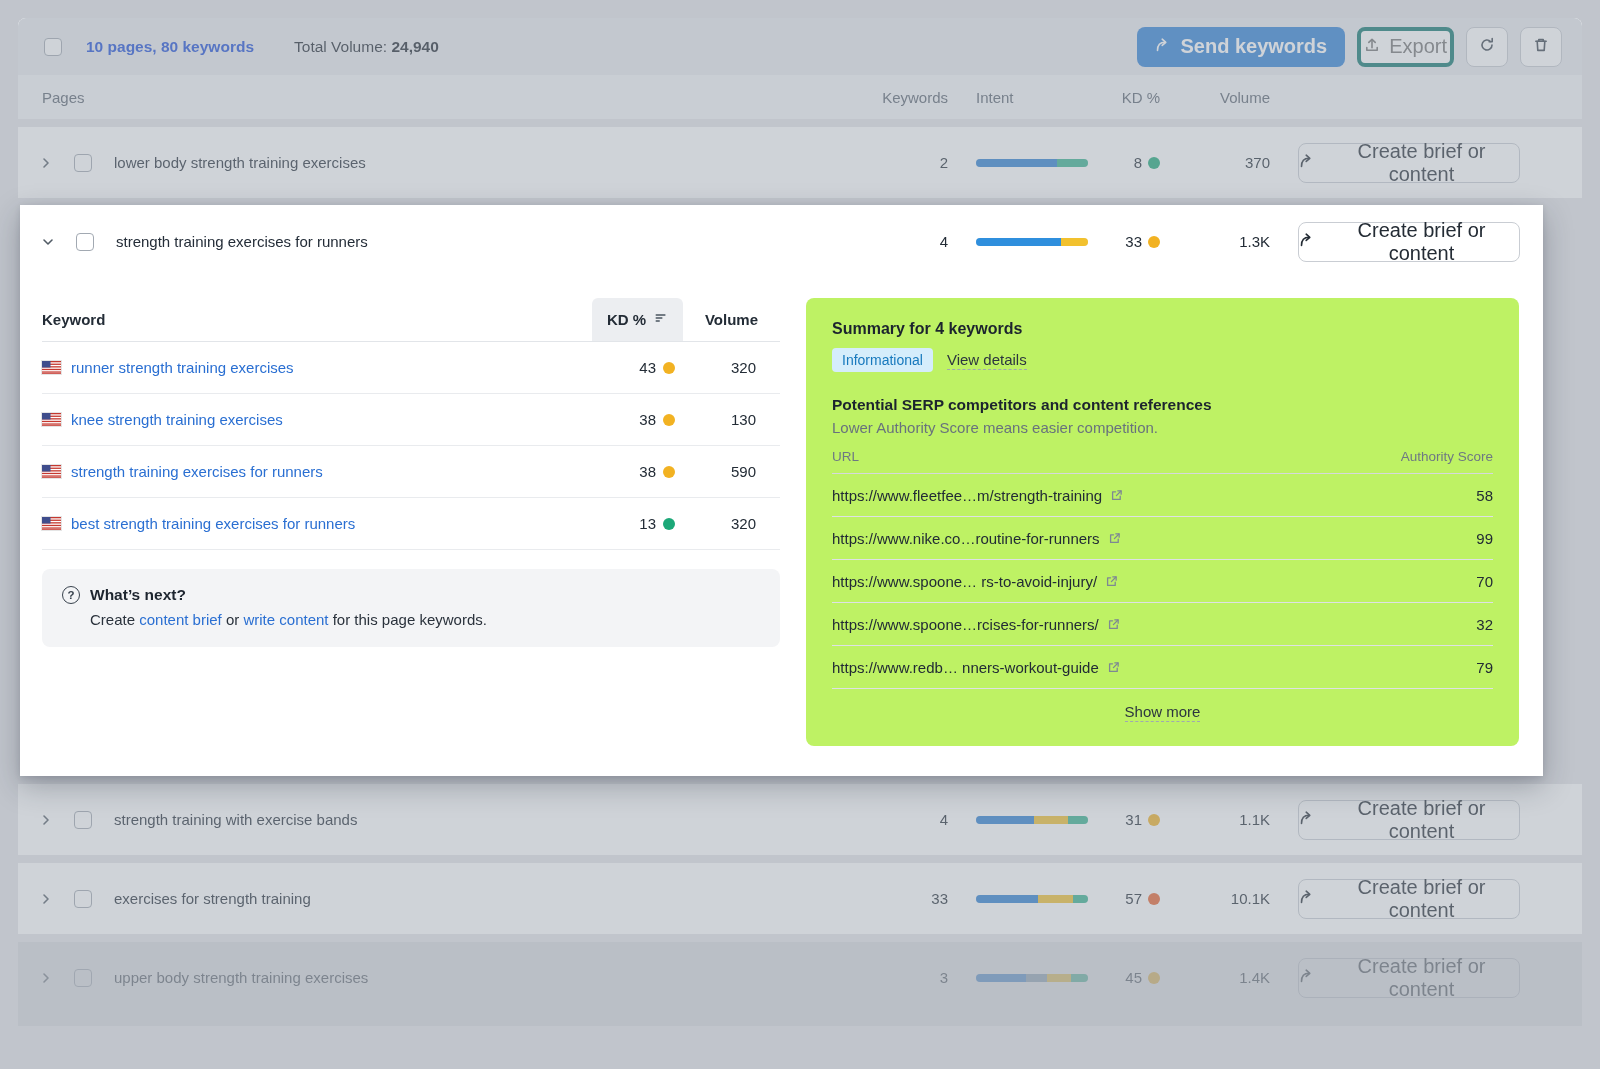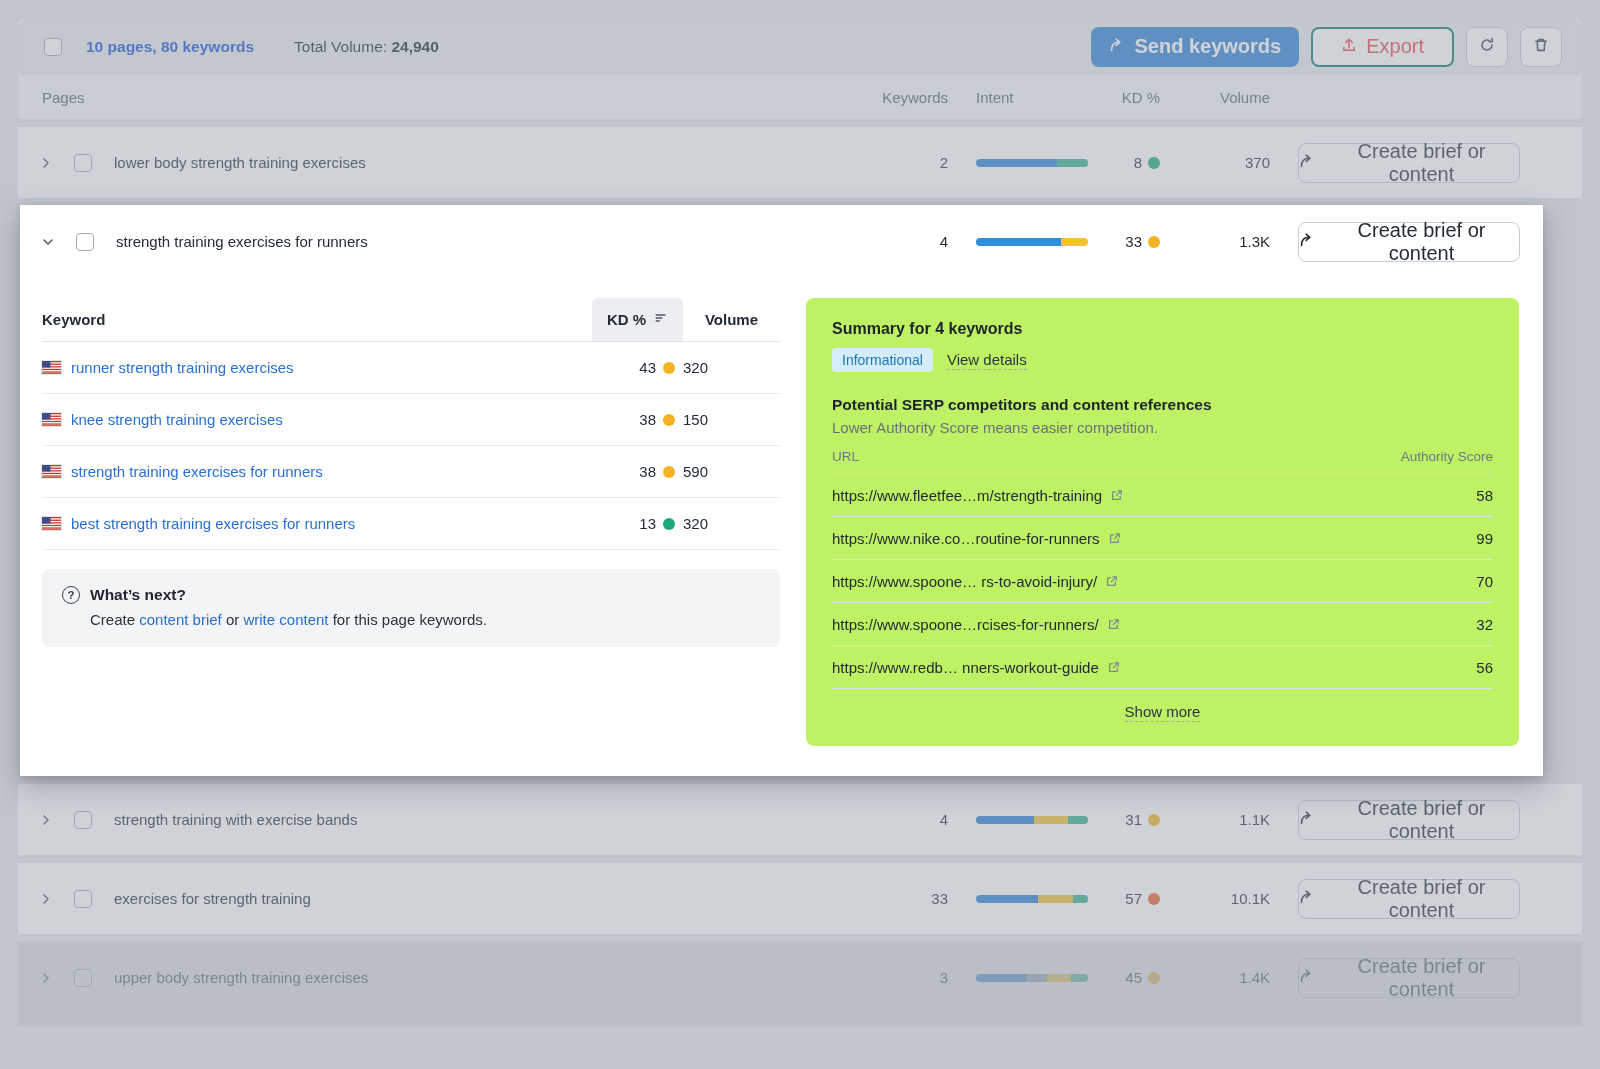--- a/index.html
+++ b/index.html
@@ -28,21 +28,21 @@
     display:flex; align-items:center; padding:0 20px 0 26px;
   }
   .tb-summary { font-weight:700; font-size:15.5px; color:#1d4ed8; margin-left:24px; }
   .tb-vol { margin-left:40px; font-size:15.5px; color:#1d252f; }
   .tb-vol b { font-weight:700; }
   .tb-spacer { flex:1; }
 
   .btn { display:flex; align-items:center; gap:9px; height:40px; border-radius:8px;
          font-family:inherit; font-size:20px; cursor:pointer; border:none; }
   .btn-primary { background:#2f80d5; color:#fff; padding:0 18px; font-weight:600; }
-  .btn-ghost { background:#fff; border:2px solid #0f766e; color:#ef4444; padding:0 28px; }
+  .btn-ghost { background:#fff; border:4px solid #0f766e; color:#737373; padding:0 3px; }
   .iconbtn { width:42px; height:40px; background:#fff; border:1px solid #c6cad0; border-radius:8px;
              display:flex; align-items:center; justify-content:center; color:#39434e; margin-left:12px; cursor:pointer; }
   .ml12 { margin-left:12px; }
 
   .colhead {
     height:44px; background:#f4f5f7; display:flex; align-items:center;
     padding:0 62px 0 24px; color:#5a6470; font-size:15px;
   }
   .colhead .c-pages { flex:1; }
 
@@ -75,21 +75,21 @@
 
   .khead { height:44px; display:flex; align-items:stretch; border-bottom:1px solid #e2e5e9; }
   .k-kw { flex:1; display:flex; align-items:center; font-weight:700; font-size:15px; }
   .k-kdbox { width:91px; flex:none; background:#eceef1; border-radius:6px 6px 0 0;
              display:flex; align-items:center; justify-content:center; gap:8px; font-weight:700; font-size:15px; cursor:pointer; }
   .k-volh { width:97px; flex:none; display:flex; align-items:center; justify-content:flex-end;
             padding-right:22px; font-weight:700; font-size:15px; }
   .krow { height:52px; display:flex; align-items:center; border-bottom:1px solid #e9ebee; }
   .krow .kwcell { flex:1; display:flex; align-items:center; gap:10px; }
   .krow .kdcell { width:91px; flex:none; display:flex; align-items:center; justify-content:flex-end; gap:7px; padding-right:8px; }
-  .krow .volcell { width:97px; flex:none; text-align:left; padding-right:24px; }
+  .krow .volcell { width:97px; flex:none; text-align:right; padding-right:24px; }
   a.kwlink { color:#2a6fd2; text-decoration:none; font-size:15px; cursor:pointer; }
   .flag { width:19px; height:13px; flex:none; box-shadow:0 0 0 1px rgba(0,0,0,0.10); }
 
   .next { margin-top:19px; background:#f3f4f6; border-radius:8px; padding:17px 20px 19px; }
   .next-l1 { display:flex; align-items:center; gap:10px; }
   .qicon { width:18px; height:18px; border:1.5px solid #39434e; border-radius:50%; color:#39434e;
            font-size:11.5px; font-weight:700; display:flex; align-items:center; justify-content:center; flex:none; }
   .next-title { font-weight:700; font-size:15.5px; color:#1d252f; }
   .next-l2 { margin:7px 0 0 28px; color:#2a323c; }
   a.inlink { color:#2a6fd2; text-decoration:none; cursor:pointer; }
@@ -284,21 +284,21 @@
                   <rect y="12.2" width="19" height="0.8"></rect>
                 </g>
                 <rect width="8.5" height="6.5" fill="#3f4d8c"></rect>
               </svg>
               <a class="kwlink">knee strength training exercises</a>
             </span>
           <span class="kdcell">
               <span>38</span>
               <span class="dot" style="background: rgb(242, 178, 34);"></span>
             </span>
-          <span class="volcell">150</span>
+          <span class="volcell">130</span>
         </div>
         <div class="krow">
           <span class="kwcell">
               <svg class="flag" viewBox="0 0 19 13">
                 <rect width="19" height="13" fill="#ffffff"></rect>
                 <g fill="#c5382f">
                   <rect y="0" width="19" height="1.3"></rect>
                   <rect y="2.6" width="19" height="1.3"></rect>
                   <rect y="5.2" width="19" height="1.3"></rect>
                   <rect y="7.8" width="19" height="1.3"></rect>
@@ -417,21 +417,21 @@
             <span class="ucell">
                 <span>https://www.redb… nners-workout-guide</span>
                 <span class="extic">
                   <svg class="ic13" viewBox="0 0 14 14">
                     <path d="M6 3H2.8v8.2H11V7.8"></path>
                     <path d="M8.4 2h3.6v3.6"></path>
                     <path d="M11.8 2.2L6.9 7.1"></path>
                   </svg>
                 </span>
               </span>
-            <span>56</span>
+            <span>79</span>
           </div>
         </div>
         <div class="showmore"><span class="dashed">Show more</span></div>
       </div>
     </div>
   </div>
 
   <div class="strip dim">
     <div class="prow">
       <span class="chev">

